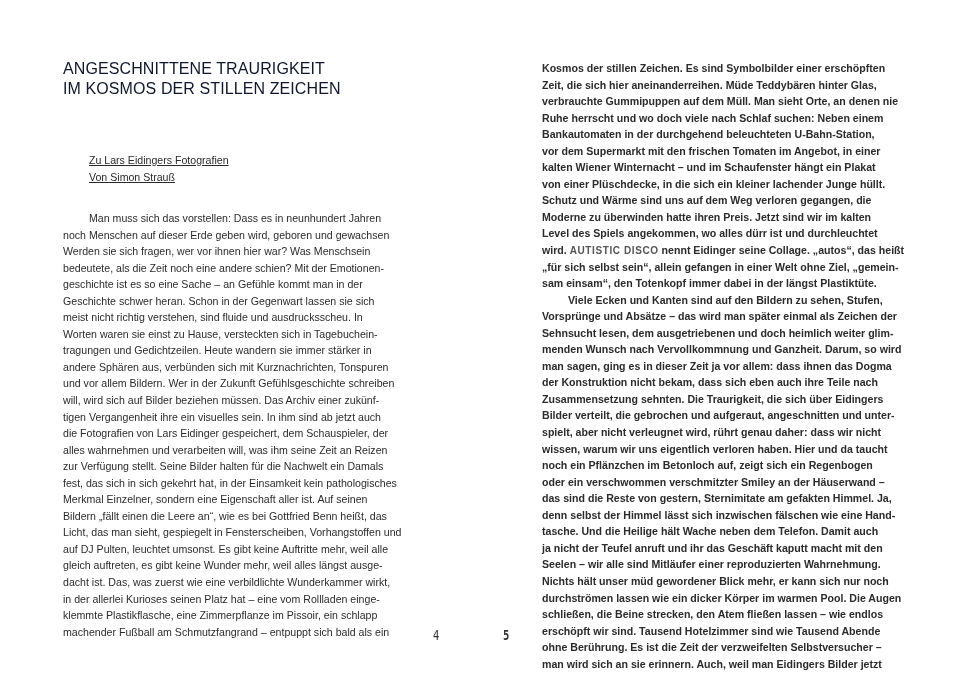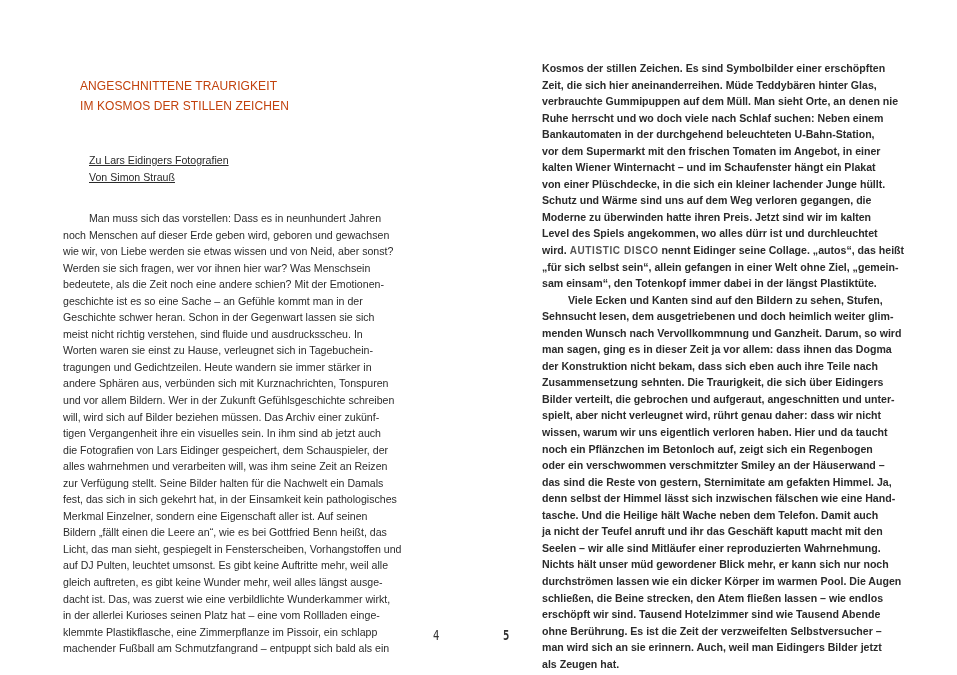--- a/index.html
+++ b/index.html
@@ -7,22 +7,22 @@
     width: 957px; height: 675px; position: relative; overflow: hidden;
     font-family: "Liberation Sans", "DejaVu Sans", sans-serif;
     color: #2a2a2a;
   }
   .page { position: absolute; top: 0; height: 675px; }
   .page-left { left: 0; width: 478px; }
   .page-right { left: 464px; width: 479px; font-weight: bold; }
 
   .title {
     position: absolute; left: 63px; top: 59px;
-    font-size: 12px; line-height: 20px; letter-spacing: 0.1px;
-    color: #c2410c; font-weight: normal; margin: 17px;
+    font-size: 16px; line-height: 20px; letter-spacing: 0.1px;
+    color: #0f172a; font-weight: normal; margin: 0;
     text-transform: uppercase;
   }
   .title .line { display: block; white-space: nowrap; }
 
   .subtitle {
     position: absolute; left: 89px; top: 152px;
     font-size: 10.6px; line-height: 17px; color: #2a2a2a; text-decoration: underline;
   }
   .subtitle .line { display: block; white-space: nowrap; }
 
@@ -52,27 +52,26 @@
   </h1>
 
   <div class="subtitle">
     <span class="line">Zu Lars Eidingers Fotografien</span>
     <span class="line">Von Simon Strauß</span>
   </div>
 
   <div class="body-col body-left">
     <span class="line indent">Man muss sich das vorstellen: Dass es in neunhundert Jahren</span>
     <span class="line">noch Menschen auf dieser Erde geben wird, geboren und gewachsen</span>
-    <span class="line">wie wir, von Liebe werden sie etwas wissen und von Neid, aber sonst?</span>
     <span class="line">Werden sie sich fragen, wer vor ihnen hier war? Was Menschsein</span>
     <span class="line">bedeutete, als die Zeit noch eine andere schien? Mit der Emotionen-</span>
     <span class="line">geschichte ist es so eine Sache – an Gefühle kommt man in der</span>
     <span class="line">Geschichte schwer heran. Schon in der Gegenwart lassen sie sich</span>
     <span class="line">meist nicht richtig verstehen, sind fluide und ausdrucksscheu. In</span>
-    <span class="line">Worten waren sie einst zu Hause, verleugnet sich in Tagebuchein-</span>
+    <span class="line">Worten waren sie einst zu Hause, versteckten sich in Tagebuchein-</span>
     <span class="line">tragungen und Gedichtzeilen. Heute wandern sie immer stärker in</span>
     <span class="line">andere Sphären aus, verbünden sich mit Kurznachrichten, Tonspuren</span>
     <span class="line">und vor allem Bildern. Wer in der Zukunft Gefühlsgeschichte schreiben</span>
     <span class="line">will, wird sich auf Bilder beziehen müssen. Das Archiv einer zukünf-</span>
     <span class="line">tigen Vergangenheit ihre ein visuelles sein. In ihm sind ab jetzt auch</span>
     <span class="line">die Fotografien von Lars Eidinger gespeichert, dem Schauspieler, der</span>
     <span class="line">alles wahrnehmen und verarbeiten will, was ihm seine Zeit an Reizen</span>
     <span class="line">zur Verfügung stellt. Seine Bilder halten für die Nachwelt ein Damals</span>
     <span class="line">fest, das sich in sich gekehrt hat, in der Einsamkeit kein pathologisches</span>
     <span class="line">Merkmal Einzelner, sondern eine Eigenschaft aller ist. Auf seinen</span>
@@ -100,20 +99,21 @@
     <span class="line">kalten Wiener Winternacht –  und im Schaufenster hängt ein Plakat</span>
     <span class="line">von einer Plüschdecke, in die sich ein kleiner lachender Junge hüllt.</span>
     <span class="line">Schutz und Wärme sind uns auf dem Weg verloren gegangen, die</span>
     <span class="line">Moderne zu überwinden hatte ihren Preis. Jetzt sind wir im kalten</span>
     <span class="line">Level des Spiels angekommen, wo alles dürr ist und durchleuchtet</span>
     <span class="line"><span>wird. </span><span class="smallcaps">AUTISTIC DISCO</span><span> nennt Eidinger seine Collage. „autos“, das heißt</span></span>
     <span class="line">„für sich selbst sein“, allein gefangen in einer Welt ohne Ziel, „gemein-</span>
     <span class="line">sam einsam“, den Totenkopf immer dabei in der längst Plastiktüte.</span>
 
     <span class="line indent">Viele Ecken und Kanten sind auf den Bildern zu sehen, Stufen,</span>
+    <span class="line">Vorsprünge und Absätze – das wird man später einmal als Zeichen der</span>
     <span class="line">Sehnsucht lesen, dem ausgetriebenen und doch heimlich weiter glim-</span>
     <span class="line">menden Wunsch nach Vervollkommnung und Ganzheit. Darum, so wird</span>
     <span class="line">man sagen, ging es in dieser Zeit ja vor allem: dass ihnen das Dogma</span>
     <span class="line">der Konstruktion nicht bekam, dass sich eben auch ihre Teile nach</span>
     <span class="line">Zusammensetzung sehnten. Die Traurigkeit, die sich über Eidingers</span>
     <span class="line">Bilder verteilt, die gebrochen und aufgeraut, angeschnitten und unter-</span>
     <span class="line">spielt, aber nicht verleugnet wird, rührt genau daher: dass wir nicht</span>
     <span class="line">wissen, warum wir uns eigentlich verloren haben. Hier und da taucht</span>
     <span class="line">noch ein Pflänzchen im Betonloch auf, zeigt sich ein Regenbogen</span>
     <span class="line">oder ein verschwommen verschmitzter Smiley an der Häuserwand –</span>

